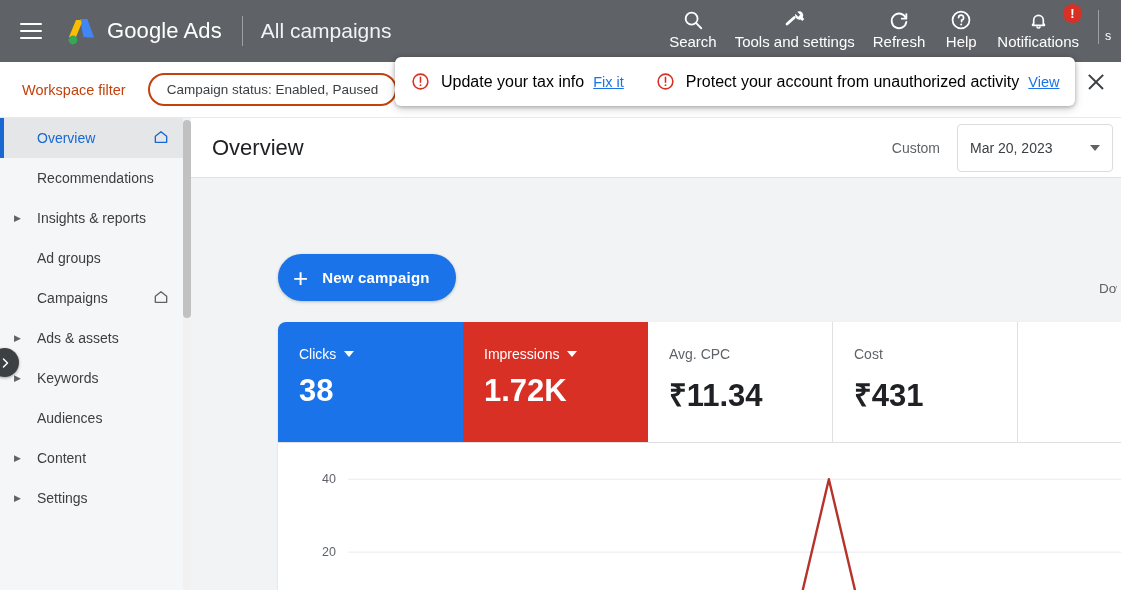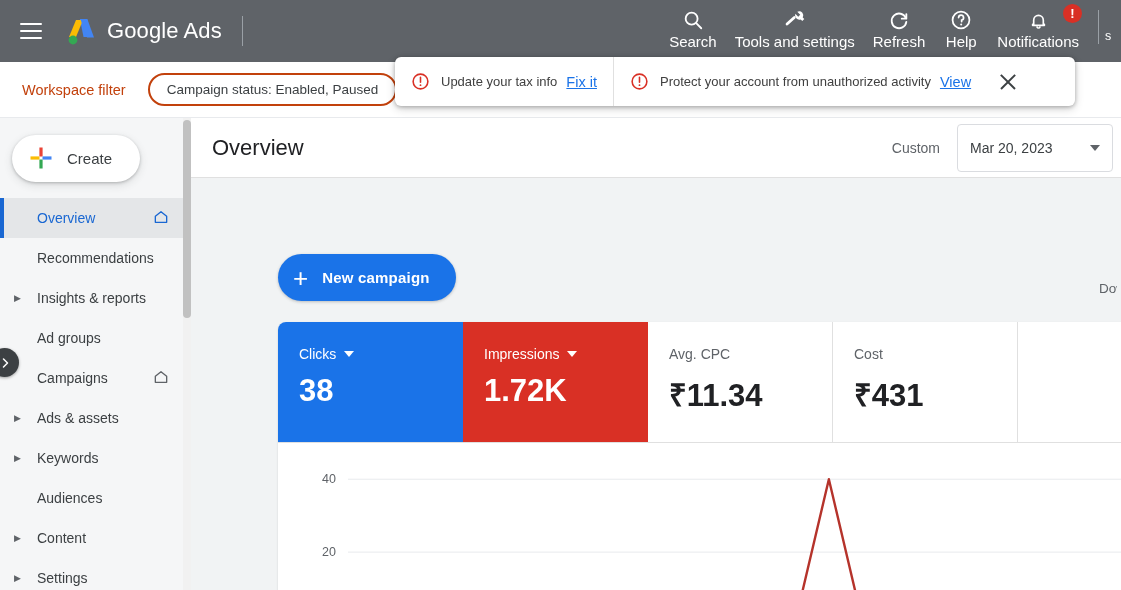--- a/index.html
+++ b/index.html
@@ -68,21 +68,21 @@
   
   .banner {
     position: absolute; left: 395px; top: 57px; width: 680px; height: 49px;
     background: #ffffff; border-radius: 6px;
     box-shadow: 0 1px 4px rgba(0,0,0,.28), 0 3px 10px rgba(0,0,0,.16);
     display: flex; align-items: center; z-index: 40;
   }
   .banner-seg { display: flex; align-items: center; height: 100%; padding: 0 16px; }
   .banner-sep { width: 1px; height: 49px; background: #e0e0e0; }
   .warn-icon { width: 19px; height: 19px; flex: 0 0 19px; margin-right: 11px; }
-  .banner-text { font-size: 13px; color: #404040; white-space: nowrap; }
+  .banner-text { font-size: 16px; color: #000000; white-space: nowrap; }
   .banner-link {
     font-size: 14.5px; color: #1a73e8; text-decoration: underline;
     margin-left: 9px; white-space: nowrap; cursor: pointer;
   }
   .banner-close {
     margin-left: 10px; margin-right: 14px; width: 22px; height: 22px;
     cursor: pointer; position: relative; flex: 0 0 22px;
   }
   .banner-close:before, .banner-close:after {
     content:""; position:absolute; left: 1px; top: 10px; width: 20px; height: 1.8px;
@@ -237,20 +237,21 @@
       <svg width="34" height="30" viewBox="0 0 34 30">
         <path d="M13.5 3 L21 3 L28.5 21 L21 21 Z" fill="#4285f4" transform="skewX(-12) translate(3,0)"></path>
         <path d="M12 4 L19 4 L12 21 L5 21 Z" fill="#fbbc04"></path>
         <circle cx="9" cy="24" r="4.4" fill="#34a853"></circle>
         <path d="M16.5 3.5 L23.5 3.5 L30 21.5 L23 21.5 Z" fill="#4285f4"></path>
       </svg>
     </div>
 
     <div class="brand">Google Ads</div>
     <div class="brand-divider"></div>
+    <div class="page-scope">All campaigns</div>
 
     <div class="topbar-actions">
 
       <div class="tb-item">
         <div class="tb-icon">
           <svg width="22" height="22" viewBox="0 0 24 24" fill="none" stroke="#fff" stroke-width="2">
             <circle cx="10.5" cy="10.5" r="6.5"></circle>
               <line x1="15.5" y1="15.5" x2="21" y2="21" stroke-linecap="round"></line>
           </svg>
         </div>
@@ -304,33 +305,20 @@
     </div>
   </div>
 
   <div class="wsrow">
     <div class="ws-label">Workspace filter</div>
     <div class="chip">Campaign status: Enabled, Paused</div>
     <div class="chip">A</div>
   </div>
 
   <div class="sidebar">
-    <div class="create-wrap">
-      <div class="create-btn">
-        <div class="plus-icon">
-          <svg width="24" height="24" viewBox="0 0 24 24">
-            <rect x="10.4" y="1.5" width="3.2" height="9" fill="#ea4335"></rect>
-            <rect x="13.5" y="10.4" width="9" height="3.2" fill="#4285f4"></rect>
-            <rect x="10.4" y="13.5" width="3.2" height="9" fill="#34a853"></rect>
-            <rect x="1.5" y="10.4" width="9" height="3.2" fill="#fbbc04"></rect>
-          </svg>
-        </div>
-        <div class="create-label">Create</div>
-      </div>
-    </div>
 
     <div class="nav">
 
       <div class="nav-item active">
         <div class="nav-arrow"></div>
         <div class="nav-label">Overview</div>
         <span class="home-icon">
           <svg width="16" height="16" viewBox="0 0 24 24" fill="none" stroke="#1967d2" stroke-width="2">
             <path d="M3.5 11 L12 4 L20.5 11 V20 H3.5 Z" stroke-linejoin="round"></path>
           </svg>

